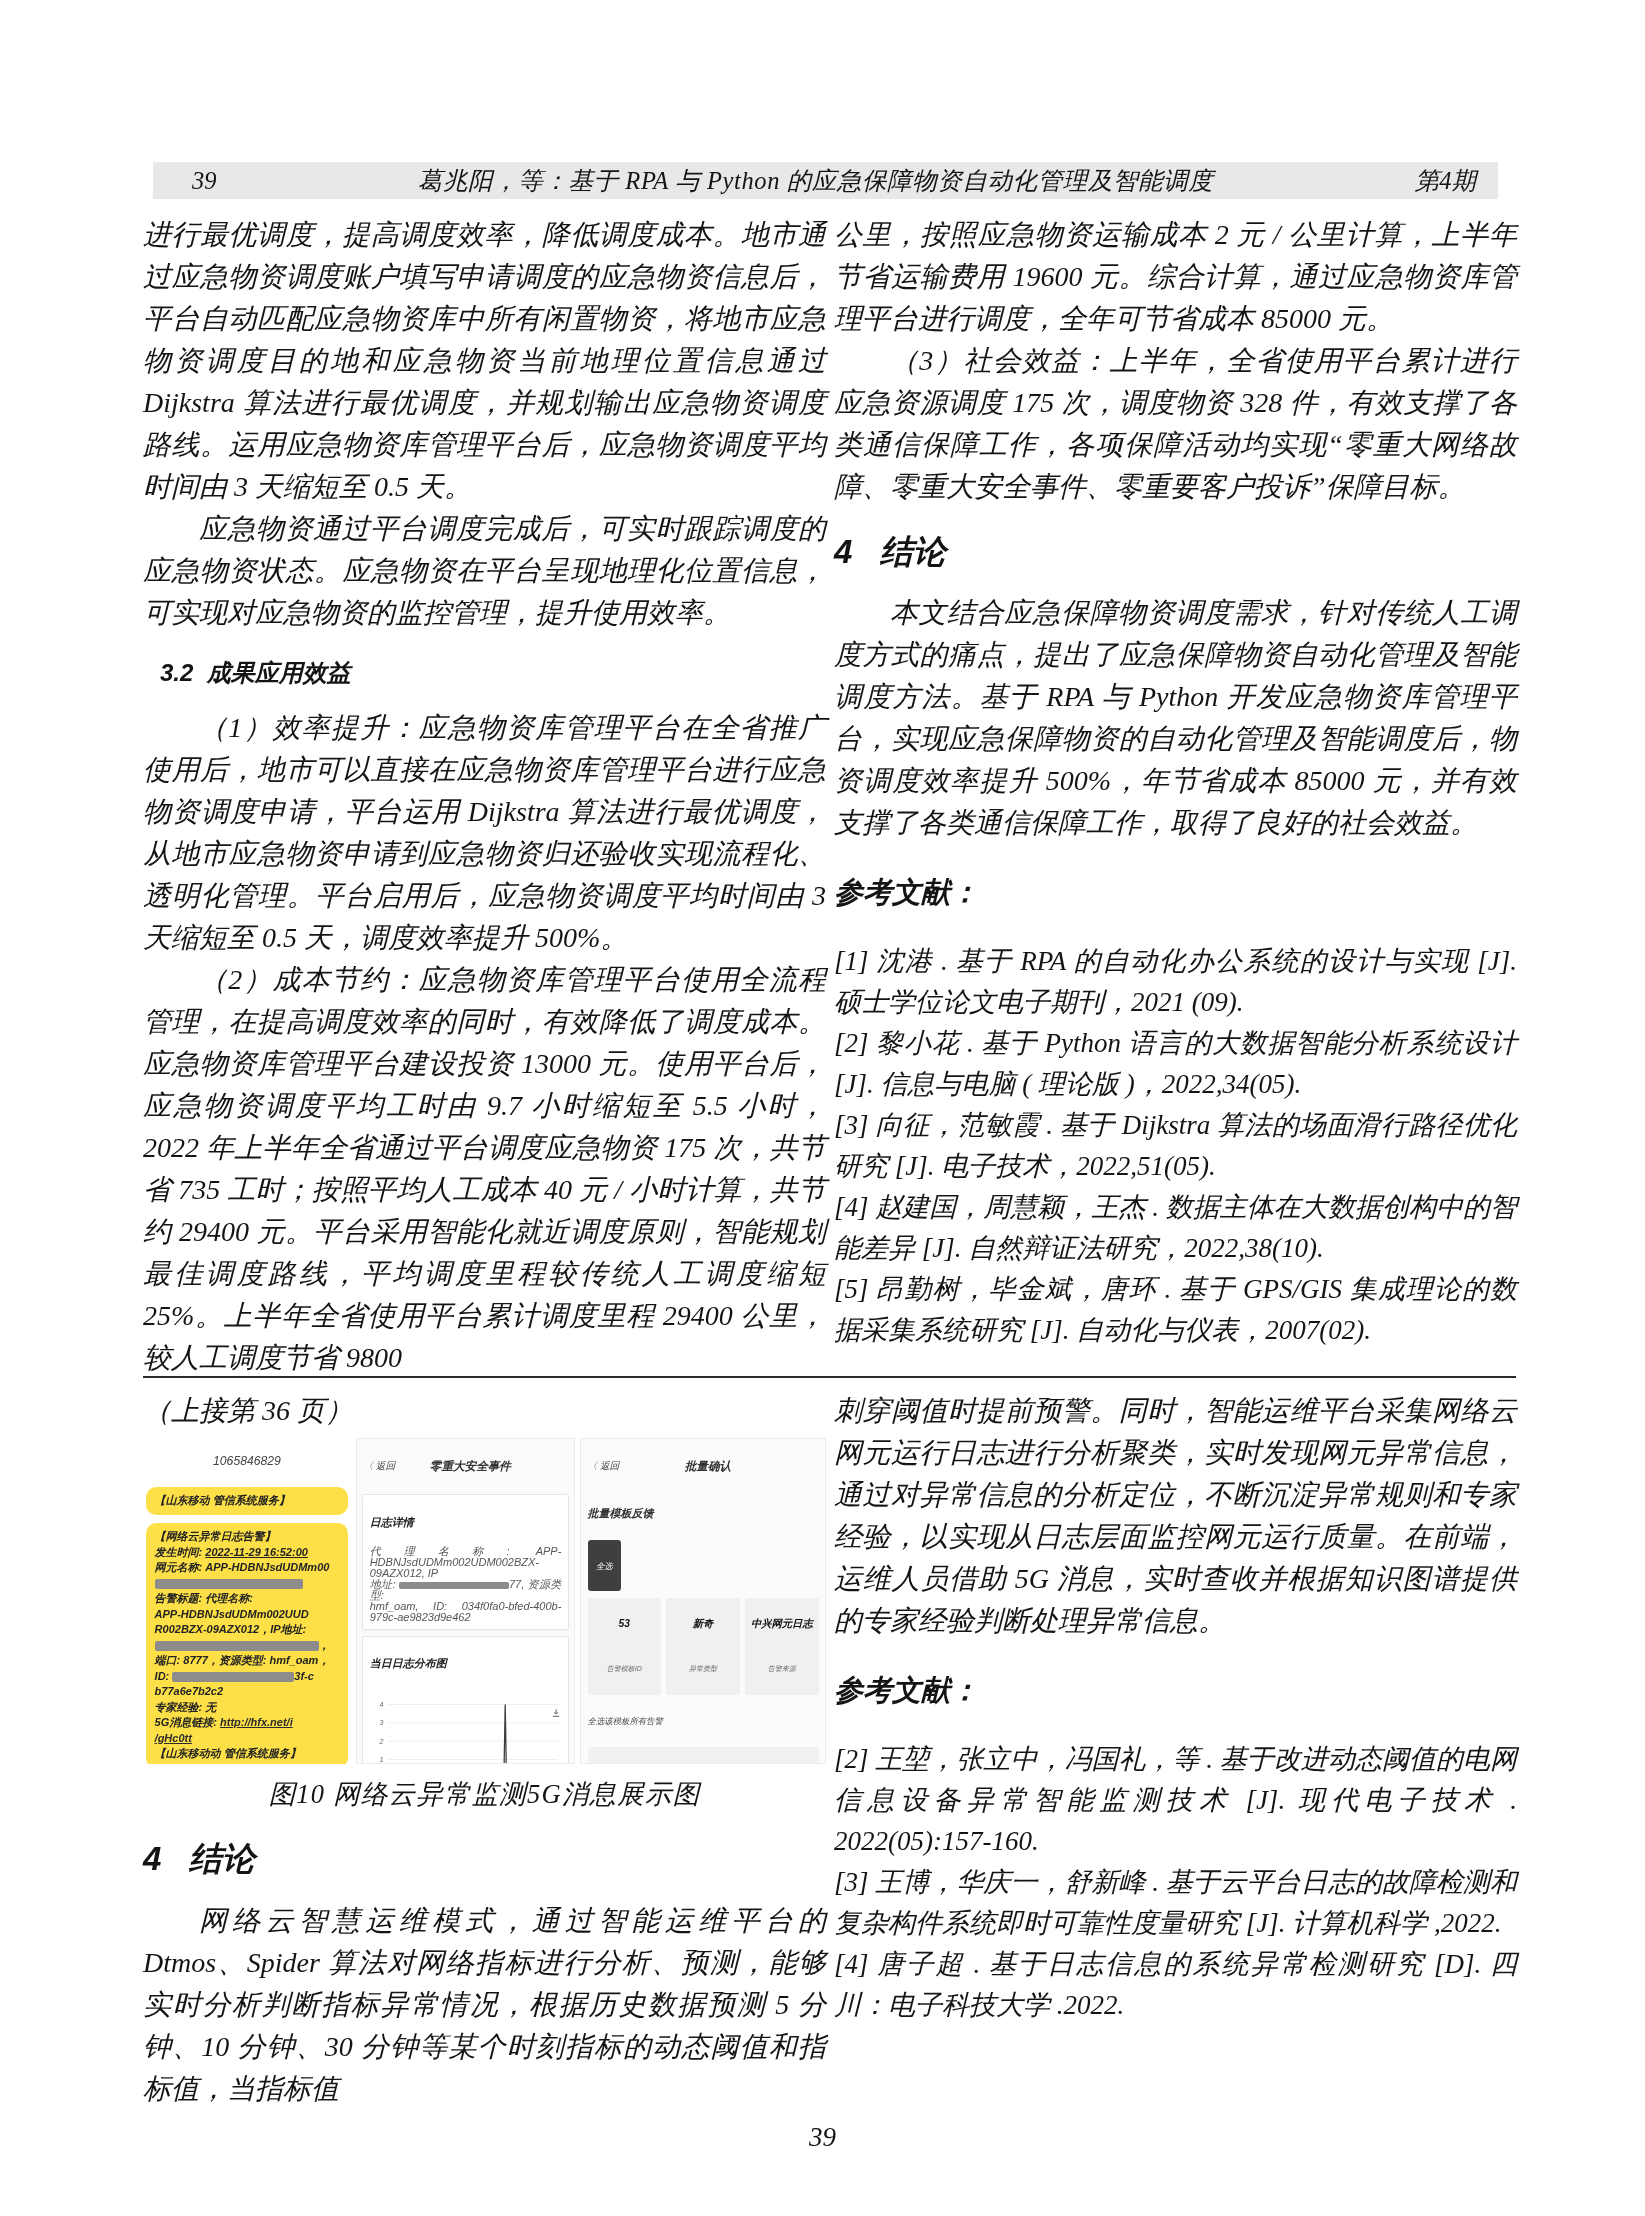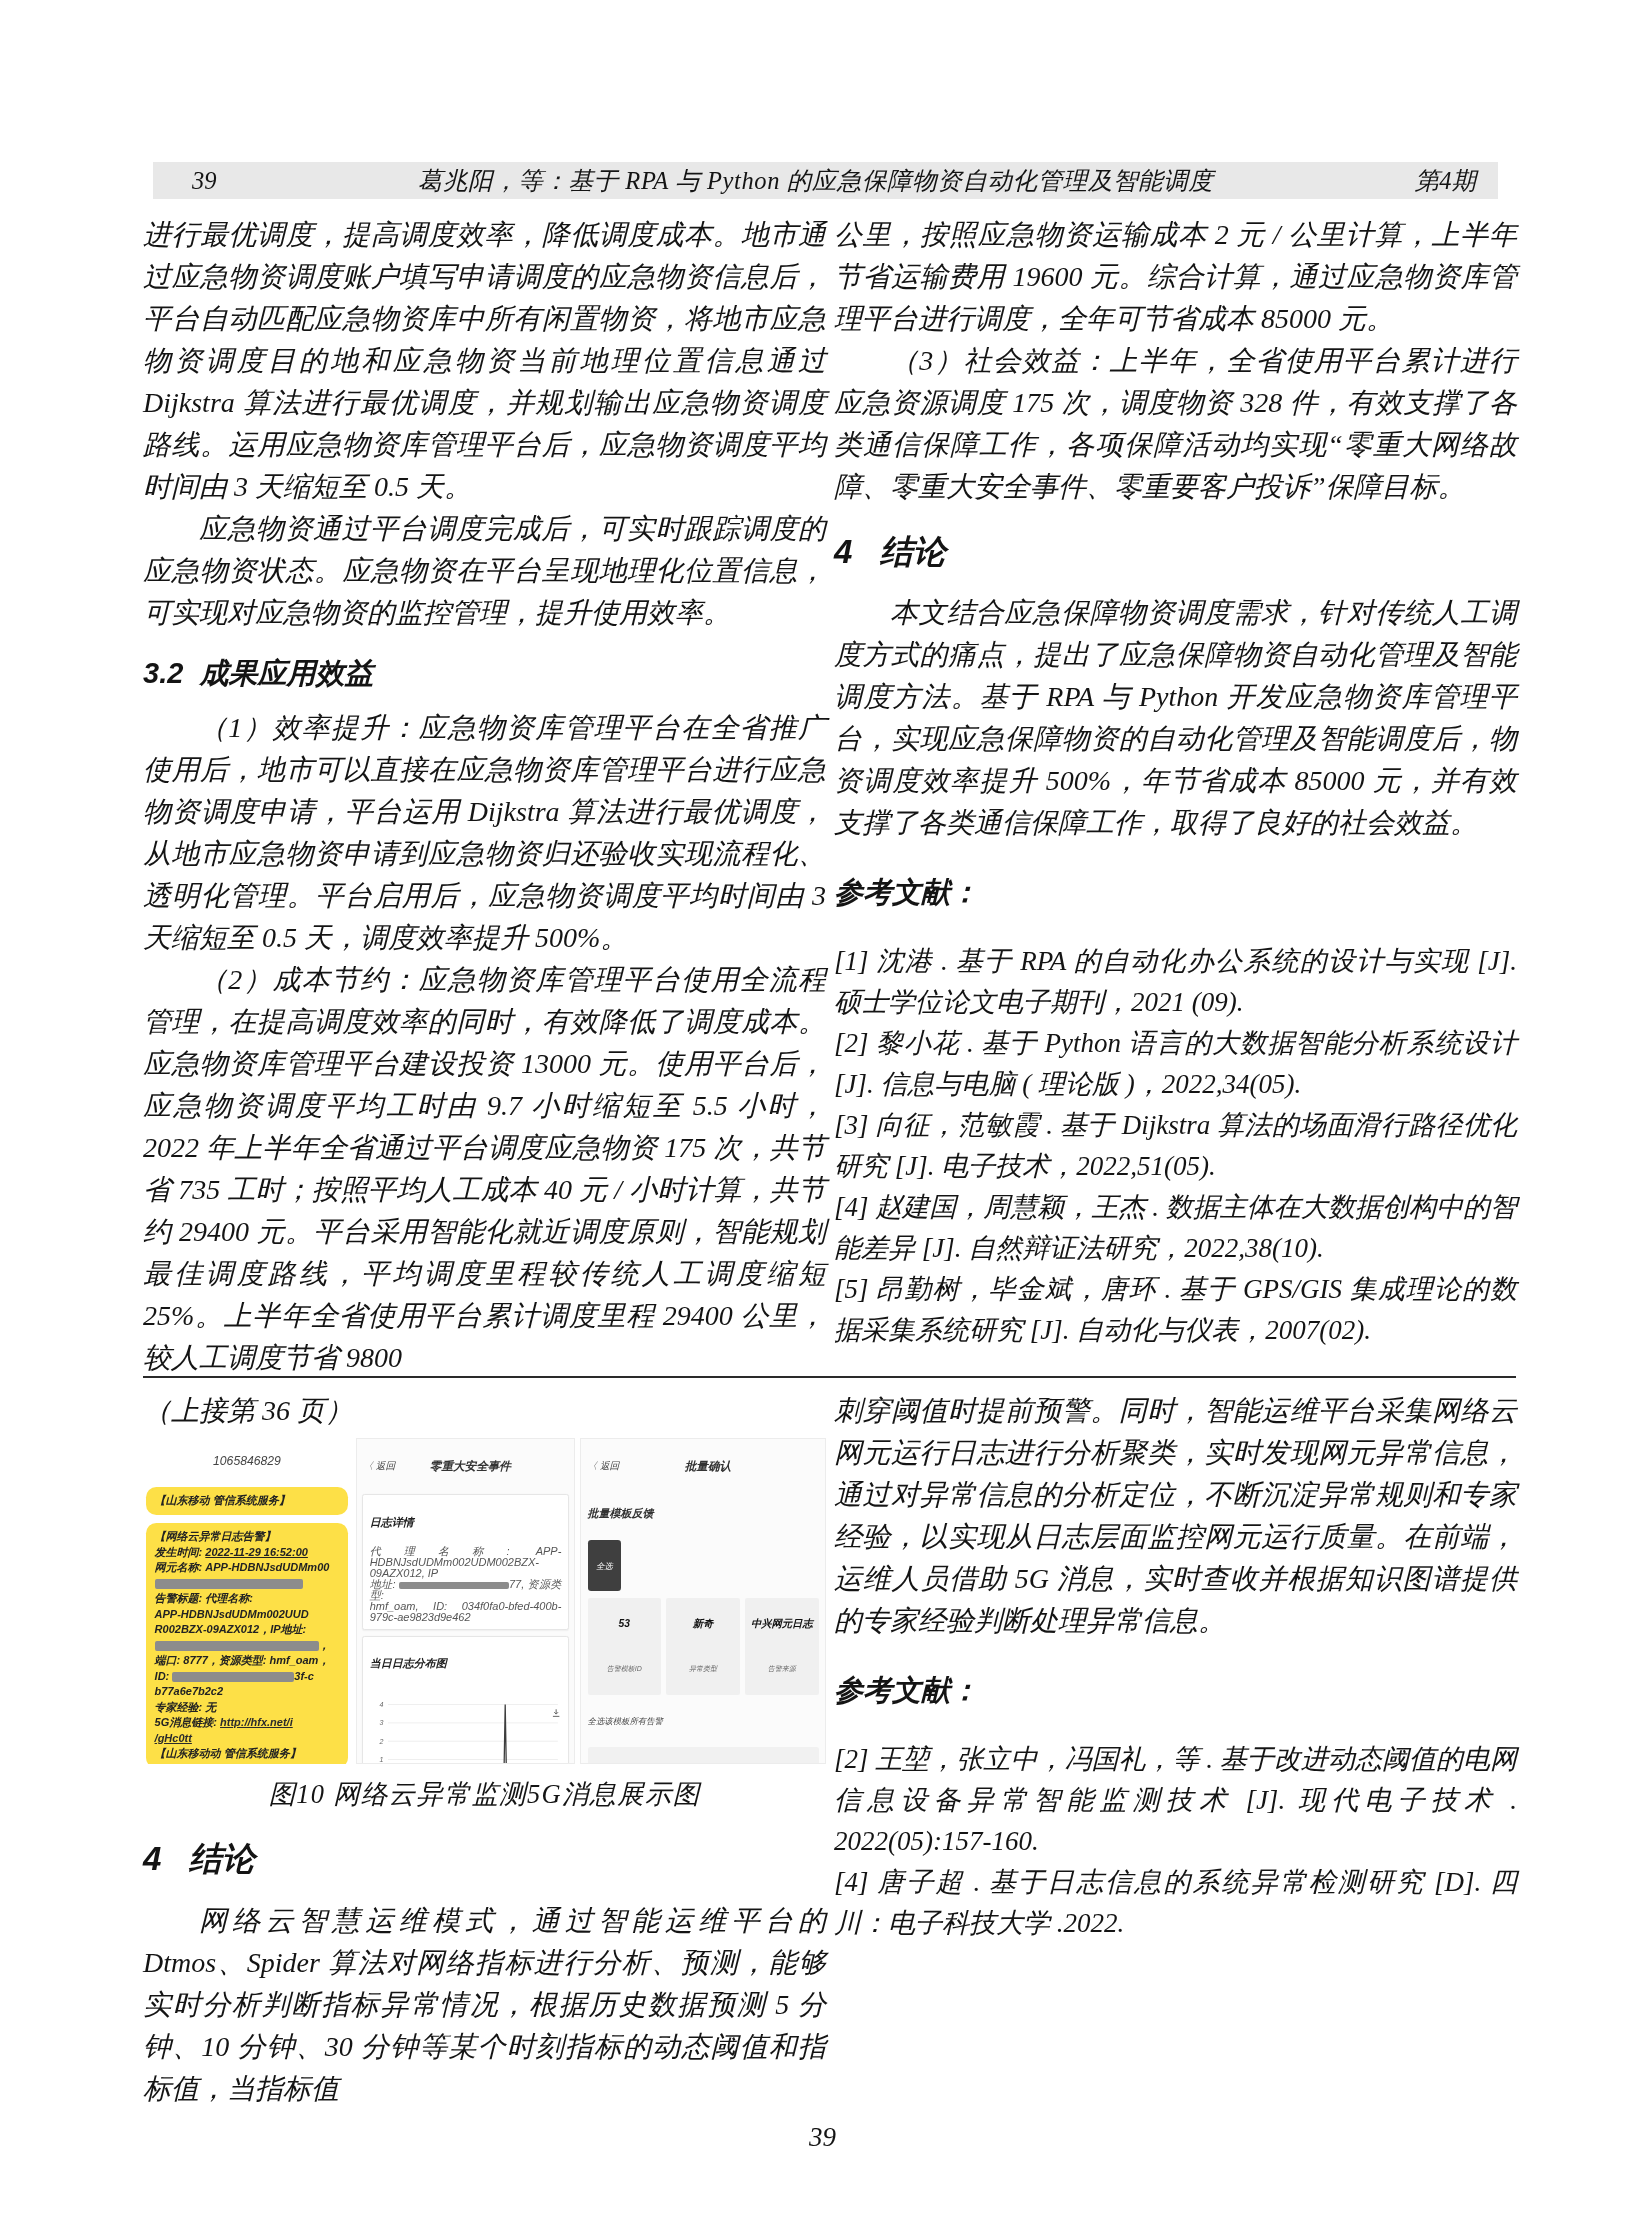--- a/index.html
+++ b/index.html
@@ -17,21 +17,21 @@
   .col{position:absolute;width:683px;font-size:28px;line-height:42px;
        text-align:justify;}
   .col p{margin:0;}
   .col p.ind{text-indent:2em;}
   .tl{left:143px;top:214px;}
   .tr{left:834px;top:214px;}
   .bl{left:143px;top:1390px;}
   .br{left:834px;top:1390px;}
 
   .h-sub{font-family:"Liberation Sans",sans-serif;font-weight:bold;
-         font-size:29px;margin:18px 0 13px;white-space:pre-wrap;}
+         font-size:24px;margin:18px 17px 13px;white-space:pre-wrap;}
   .h-main{font-family:"Liberation Sans",sans-serif;font-weight:bold;
           font-size:33px;margin:23px 0 19.3px;white-space:pre-wrap;}
   .refs-title{font-family:"Liberation Sans",sans-serif;font-weight:bold;
               font-size:29px;margin:27px 0 28px;}
   .refs p{margin:0;font-size:27px;line-height:41px;}
 
   .hrule{position:absolute;left:143px;top:1376px;width:1373px;height:1.9px;background:#2a2a2a;}
   .page-num{position:absolute;left:0;top:2122px;width:1645px;text-align:center;font-size:27px;}
   .continued{font-size:28px;}
   .fig-caption{text-align:center;font-size:26.4px;margin-top:9px;letter-spacing:1.3px;}
@@ -229,19 +229,20 @@
     <div class="fig-caption">图10  网络云异常监测5G消息展示图</div>
     <div class="h-main">4   结论</div>
     <p class="ind">网络云智慧运维模式，通过智能运维平台的 Dtmos、Spider 算法对网络指标进行分析、预测，能够实时分析判断指标异常情况，根据历史数据预测 5 分钟、10 分钟、30 分钟等某个时刻指标的动态阈值和指标值，当指标值</p>
   </div>
 
   <div class="col br">
     <p>刺穿阈值时提前预警。同时，智能运维平台采集网络云网元运行日志进行分析聚类，实时发现网元异常信息，通过对异常信息的分析定位，不断沉淀异常规则和专家经验，以实现从日志层面监控网元运行质量。在前端，运维人员借助 5G 消息，实时查收并根据知识图谱提供的专家经验判断处理异常信息。</p>
     <div class="refs-title">参考文献：</div>
     <div class="refs">
       <p>[2] 王堃，张立中，冯国礼，等 . 基于改进动态阈值的电网信息设备异常智能监测技术 [J]. 现代电子技术 . 2022(05):157-160.</p>
+      <p>[3] 王博，华庆一，舒新峰 . 基于云平台日志的故障检测和复杂构件系统即时可靠性度量研究 [J]. 计算机科学 ,2022.</p>
       <p>[4] 唐子超 . 基于日志信息的系统异常检测研究 [D]. 四川：电子科技大学 .2022.</p>
     </div>
   </div>
 
   <div class="page-num">39</div>
 </div>
 
 
 </body></html>

